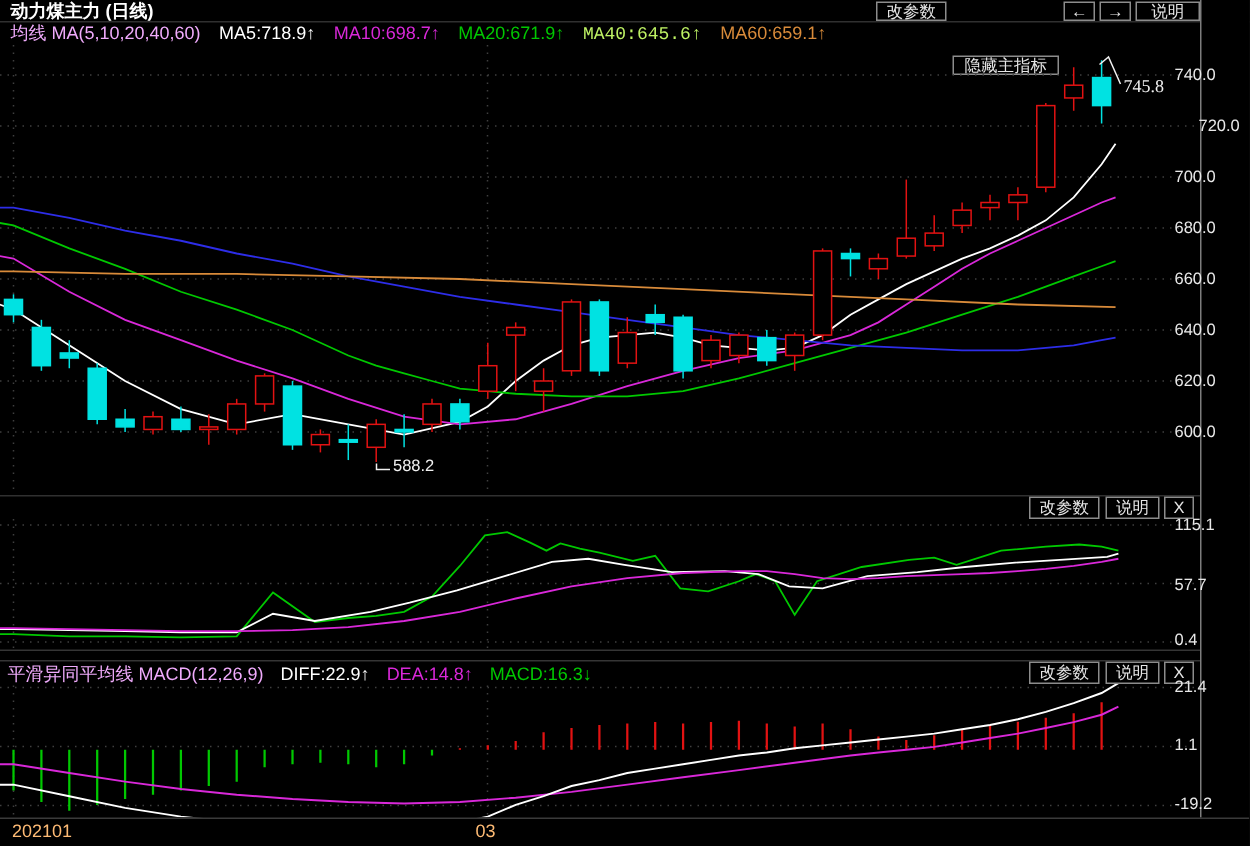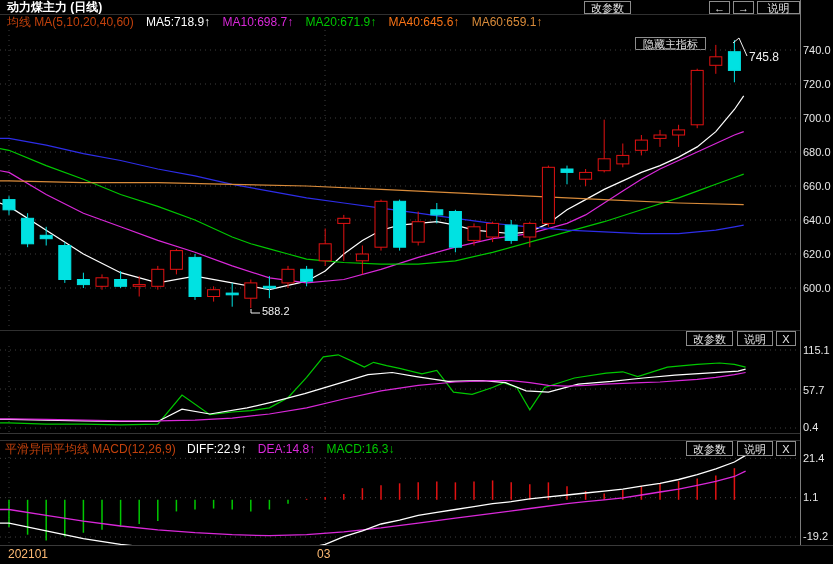--- a/index.html
+++ b/index.html
@@ -8,24 +8,24 @@
   .title{position:absolute;left:7px;top:1px;height:13px;line-height:13px;font-size:12px;color:#ffffff;font-weight:700;white-space:nowrap;}
   .btn{position:absolute;top:1px;height:13px;line-height:13px;box-sizing:border-box;
        background:#000;border:1px solid #8c8c8c;color:#e6e6e6;font-size:11px;text-align:center;cursor:pointer;white-space:nowrap;}
   .panel-btn{position:absolute;height:15px;line-height:14px;box-sizing:border-box;background:#000;
        border:1px solid #8c8c8c;color:#e6e6e6;font-size:11px;text-align:center;cursor:pointer;}
   .sep{position:absolute;left:0;width:833px;height:0;border-top:1px solid #303030;}
   .ma-row{position:absolute;left:7px;top:15px;height:14px;line-height:14px;font-size:12px;white-space:nowrap;}
   .ma-row span{margin-right:9px;}
   .ind-header{position:absolute;left:5px;height:14px;line-height:14px;font-size:12px;white-space:nowrap;pointer-events:none;}
   .ind-header span{margin-right:8px;}
-  .c-white{color:#ffffff;} .c-dim{color:#c2410c;text-align:center;}
-  .c-magenta{color:#d928d9;} .c-green{color:#00c800;} .c-blue{color:#f97316;} .c-orange{color:#d98b3a;}
+  .c-white{color:#ffffff;} .c-dim{color:#f0abfc;text-align:center;}
+  .c-magenta{color:#d928d9;} .c-green{color:#00c800;} .c-blue{color:#bef264;font-family:Liberation Mono, monospace;} .c-orange{color:#d98b3a;}
   .gutter{position:absolute;left:800px;top:0;width:33px;height:564px;border-left:1px solid #7d7d7d;box-sizing:border-box;background:#000;}
-  .ylab{position:absolute;left:803px;width:30px;height:12px;line-height:12px;font-size:11px;color:#e8e8e8;white-space:nowrap;}
+  .ylab{position:absolute;left:783px;width:30px;height:12px;line-height:12px;font-size:11px;color:#e8e8e8;white-space:nowrap;}
   .xlab{position:absolute;top:548px;height:13px;line-height:13px;font-size:12px;color:#fdba74;}
   .anno{position:absolute;font-size:11px;color:#f0f0f0;white-space:nowrap;}
   .divider{position:absolute;left:0;top:433px;width:833px;height:8px;background:#000;border-top:1px solid #353535;border-bottom:1px solid #353535;box-sizing:border-box;}
   .bottombar{position:absolute;left:0;top:545px;width:833px;height:19px;border-top:1px solid #3a3a3a;background:#000;box-sizing:border-box;}
   svg{position:absolute;left:0;display:block;}
 </style>
 </head>
 <body>
 
 <div class="screen">
@@ -217,34 +217,34 @@
     <span class="c-white">DIFF:22.9↑</span>
     <span class="c-magenta">DEA:14.8↑</span>
     <span class="c-green">MACD:16.3↓</span>
   </div>
   <div class="panel-btn" style="left:686px;top:441px;width:47px;">改参数</div>
   <div class="panel-btn" style="left:737px;top:441px;width:36px;">说明</div>
   <div class="panel-btn" style="left:776px;top:441px;width:20px;">X</div>
 
   <div class="gutter"></div>
   <div class="ylab" style="top:44px;">740.0</div>
-  <div class="ylab" style="top:78px;">720.0</div>
+  <div class="ylab" style="top:78px;margin-left:16px;">720.0</div>
   <div class="ylab" style="top:112px;">700.0</div>
   <div class="ylab" style="top:146px;">680.0</div>
   <div class="ylab" style="top:180px;">660.0</div>
   <div class="ylab" style="top:214px;">640.0</div>
   <div class="ylab" style="top:248px;">620.0</div>
   <div class="ylab" style="top:282px;">600.0</div>
   <div class="ylab" style="top:344px;">115.1</div>
   <div class="ylab" style="top:384px;">57.7</div>
   <div class="ylab" style="top:421px;">0.4</div>
   <div class="ylab" style="top:452px;">21.4</div>
   <div class="ylab" style="top:491px;">1.1</div>
   <div class="ylab" style="top:530px;">-19.2</div>
 
-  <div class="anno" style="left:749px;top:50px;font-size:12px;">745.8</div>
+  <div class="anno" style="left:749px;top:50px;font-size:12px;font-family:Liberation Serif, serif;">745.8</div>
   <div class="anno" style="left:262px;top:305px;">588.2</div>
 
   <div class="bottombar"></div>
   <div class="xlab" style="left:8px;">202101</div>
   <div class="xlab" style="left:317px;">03</div>
 
 </div>
 
 </body></html>

